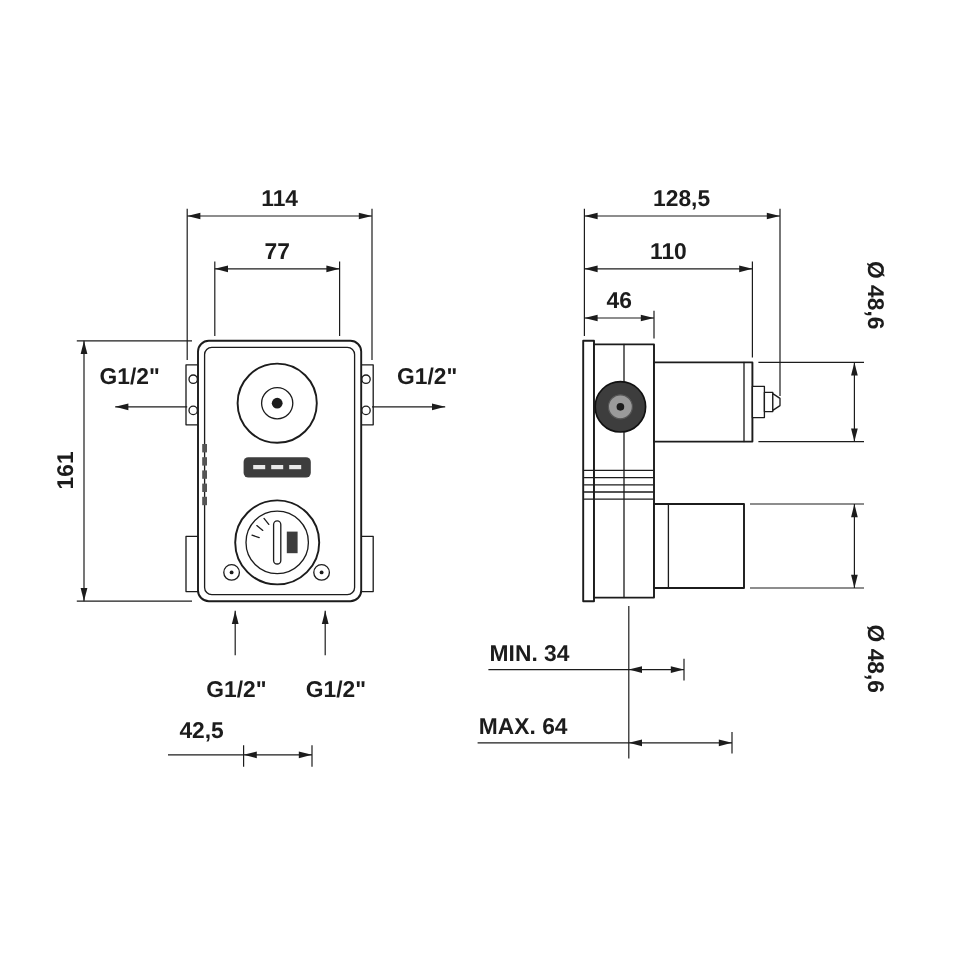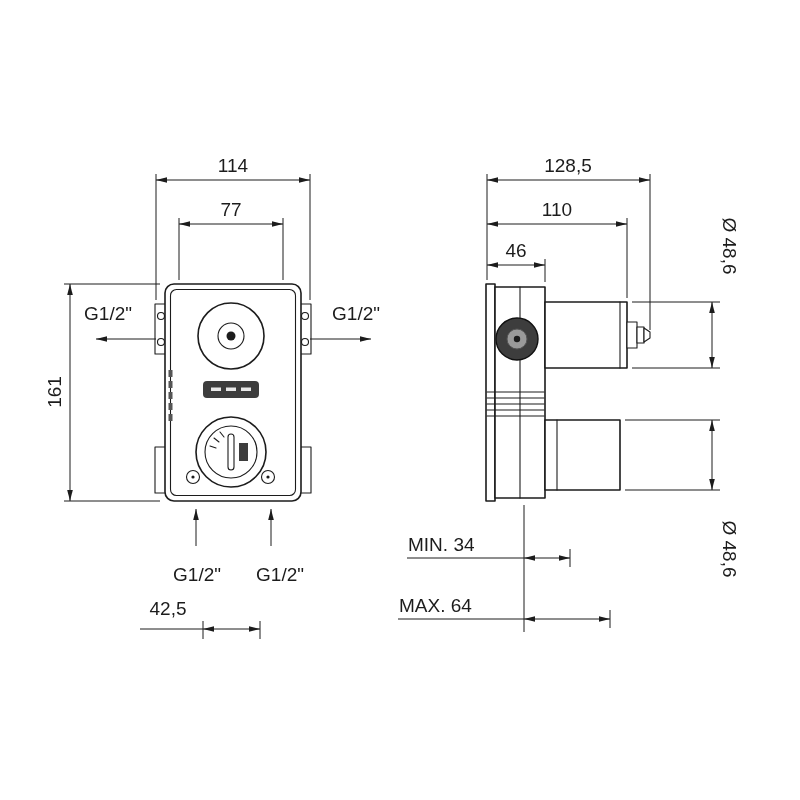--- a/index.html
+++ b/index.html
@@ -7,20 +7,21 @@
     padding: 0;
     width: 800px;
     height: 800px;
     background: #ffffff;
     font-family: "Liberation Sans", sans-serif;
   }
   .canvas-wrap {
     width: 800px;
     height: 656px;
     background: #ffffff;
+    font-weight: bold;
   }
   
   .obj  { fill: none; stroke: #1c1c1c; stroke-width: 1.6; stroke-linejoin: round; stroke-linecap: round; }
   .obj2 { fill: none; stroke: #1c1c1c; stroke-width: 1.1; stroke-linejoin: round; stroke-linecap: round; }
   .objfill { fill: #ffffff; stroke: #1c1c1c; stroke-width: 1.6; stroke-linejoin: round; }
   .objfill2 { fill: #ffffff; stroke: #1c1c1c; stroke-width: 1.1; stroke-linejoin: round; }
   
   .dim { fill: none; stroke: #1c1c1c; stroke-width: 1; stroke-linecap: butt; }
   .lbl {
     font-family: "Liberation Sans", sans-serif;

